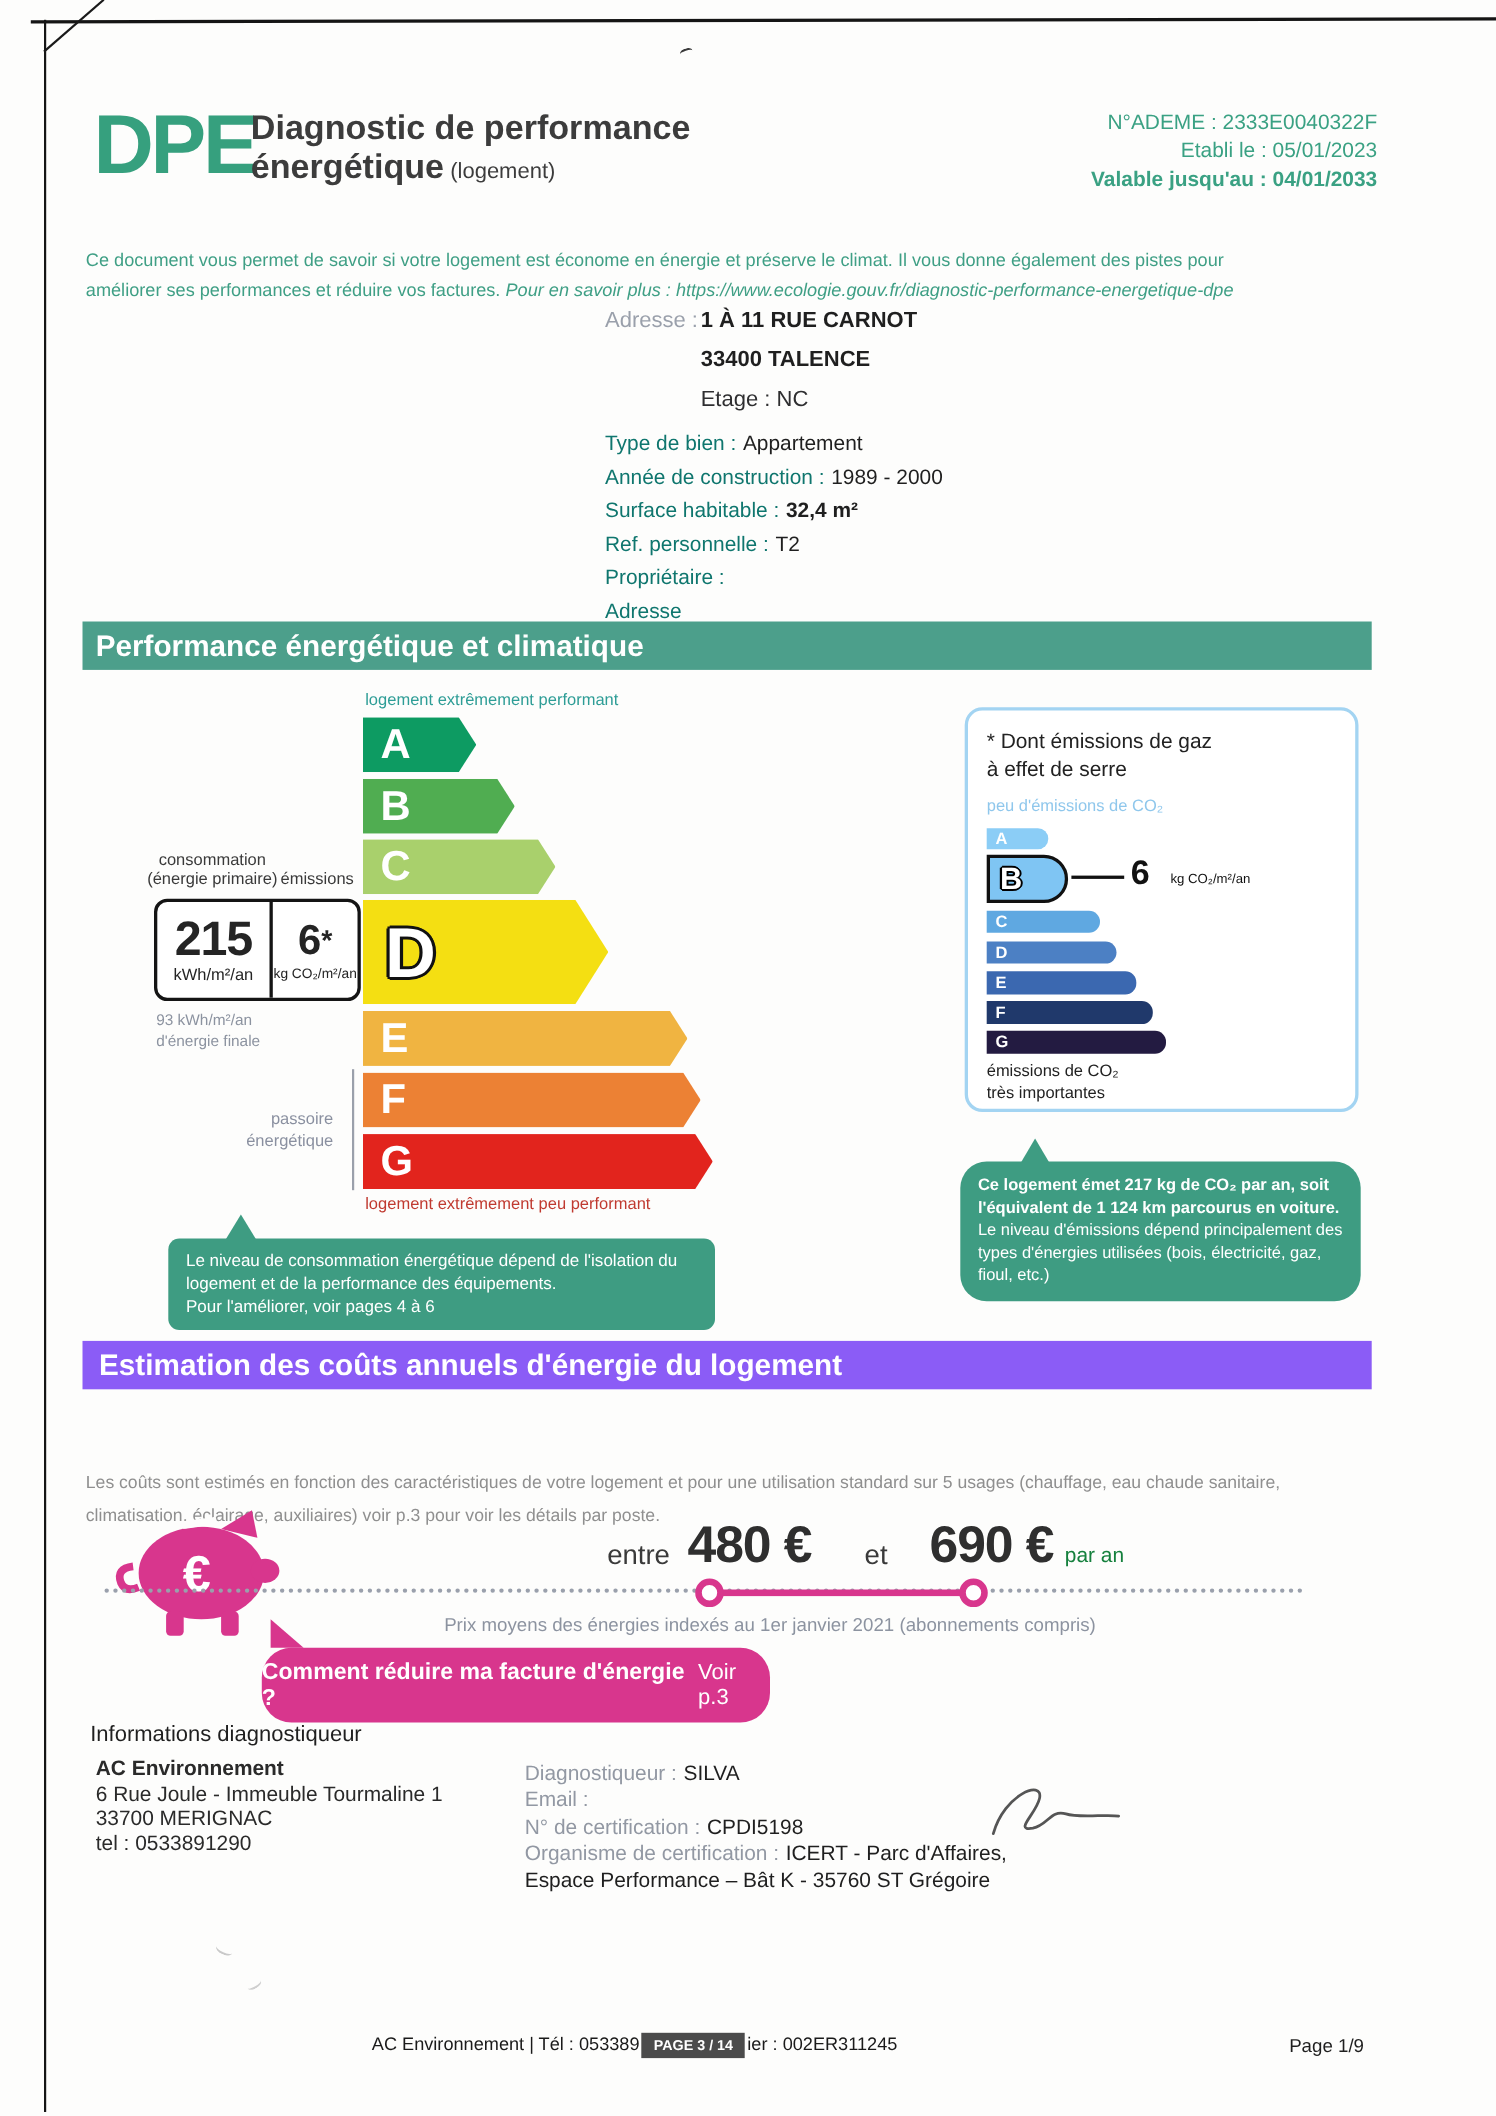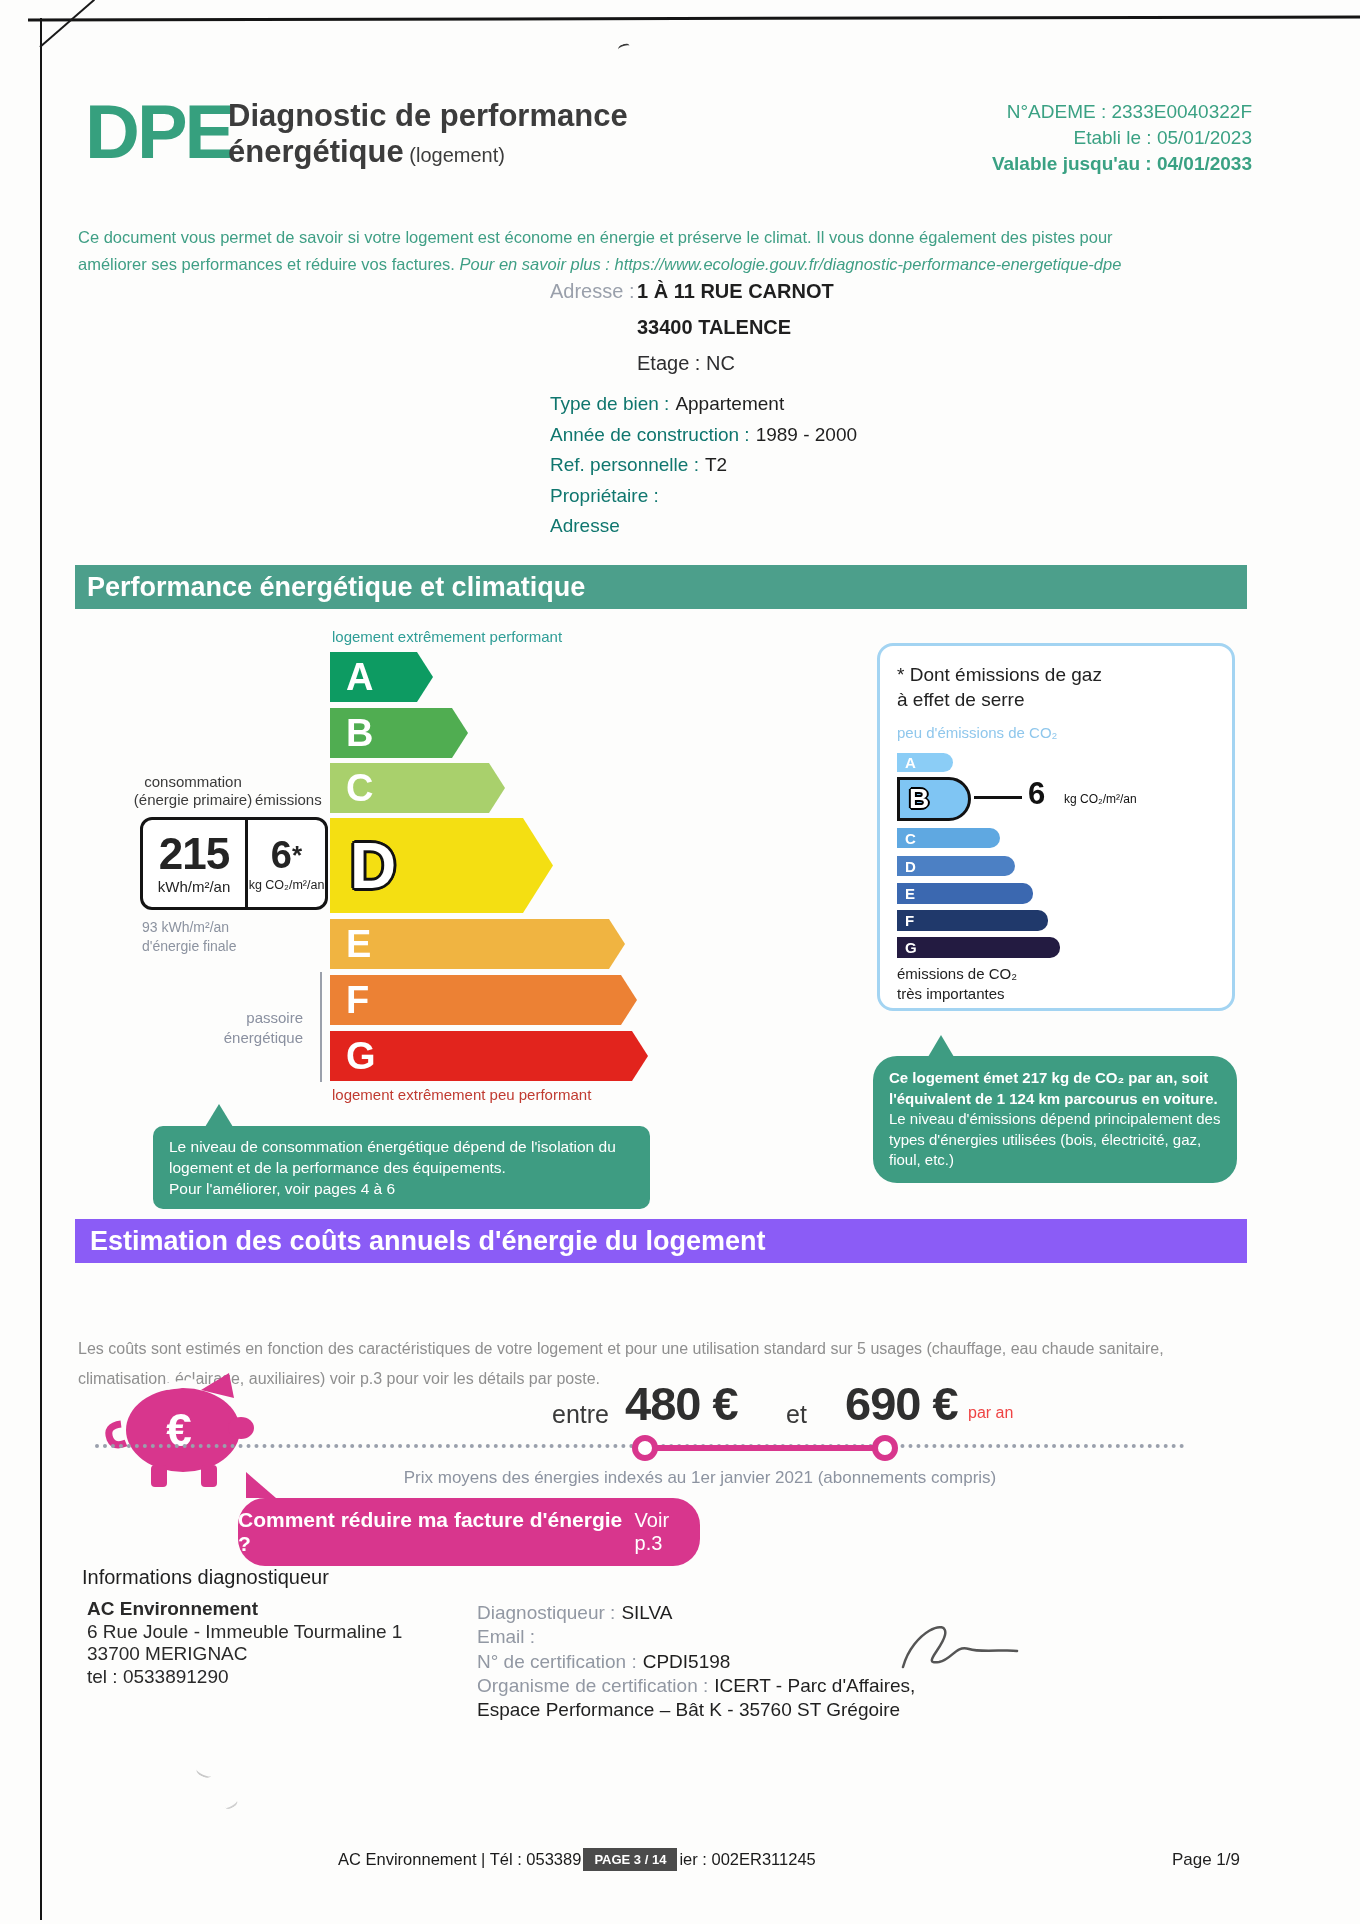--- a/index.html
+++ b/index.html
@@ -84,21 +84,21 @@
   .emis-tail{left:928px;top:1035px;width:0;height:0;border-left:13px solid transparent;border-right:13px solid transparent;border-bottom:22px solid #3e9c82;}
   .emis-box .b{font-weight:bold;}
 
   
   .costs-desc{left:78px;top:1334px;width:1175px;font-size:16px;color:#8f8f8f;line-height:30px;}
   .piggy{left:103px;top:1366px;}
   .cost-entre{left:552px;top:1400px;font-size:25px;color:#3a3a3a;}
   .cost-min{left:625px;top:1376px;font-size:47px;font-weight:bold;color:#2f2f2f;letter-spacing:-1px;}
   .cost-et{left:786px;top:1400px;font-size:25px;color:#3a3a3a;}
   .cost-max{left:845px;top:1376px;font-size:47px;font-weight:bold;color:#2f2f2f;letter-spacing:-1px;}
-  .cost-per{left:968px;top:1404px;font-size:16px;color:#ef4444;}
+  .cost-per{left:968px;top:1404px;font-size:19px;color:#15803d;}
   .slider-dots{left:95px;top:1444px;width:1090px;height:0;border-top:4px dotted #9aa0ac;}
   .slider-seg{left:645px;top:1445px;width:240px;height:6px;background:#d8368d;}
   .slider-handle{top:1435px;width:14px;height:14px;background:#fff;border:6px solid #d8368d;border-radius:50%;}
   .handle-min{left:632px;}
   .handle-max{left:872px;}
   .cost-note{left:380px;top:1468px;width:640px;text-align:center;font-size:17px;color:#8c93a0;}
   .cta{left:238px;top:1498px;width:462px;height:68px;background:#d8368d;border-radius:27px;color:#ffffff;display:flex;align-items:center;justify-content:center;}
   .cta .main{font-size:21px;font-weight:bold;}
   .cta .suffix{font-size:20px;margin-left:8px;}
   .cta-tail{left:246px;top:1472px;width:0;height:0;border-bottom:26px solid #d8368d;border-right:30px solid transparent;}
@@ -146,20 +146,21 @@
   </div>
 
   <div class="abs addr-label">Adresse :</div>
   <div class="abs addr-v1">1 À 11 RUE CARNOT</div>
   <div class="abs addr-v2">33400 TALENCE</div>
   <div class="abs addr-v3">Etage : NC</div>
 
   <div class="abs" id="property-rows">
       <div class="prop-row"><span class="lbl">Type de bien :</span><span class="val">Appartement</span></div>
       <div class="prop-row"><span class="lbl">Année de construction :</span><span class="val">1989 - 2000</span></div>
+      <div class="prop-row"><span class="lbl">Surface habitable :</span><span class="val bold">32,4 m²</span></div>
       <div class="prop-row"><span class="lbl">Ref. personnelle :</span><span class="val">T2</span></div>
       <div class="prop-row"><span class="lbl">Propriétaire :</span><span class="val"></span></div>
       <div class="prop-row"><span class="lbl">Adresse</span><span class="val"></span></div>
     </div>
 
   <div class="abs banner banner-energy">Performance énergétique et climatique</div>
   <div class="abs cap-top">logement extrêmement performant</div>
   <div id="energy-bars">
       <div class="ebar" style="top: 652px; height: 50px; width: 103px; background: rgb(13, 155, 98); clip-path: polygon(0px 0px, calc(100% - 16px) 0px, 100% 50%, calc(100% - 16px) 100%, 0px 100%);">
         <span class="eletter">A</span>

